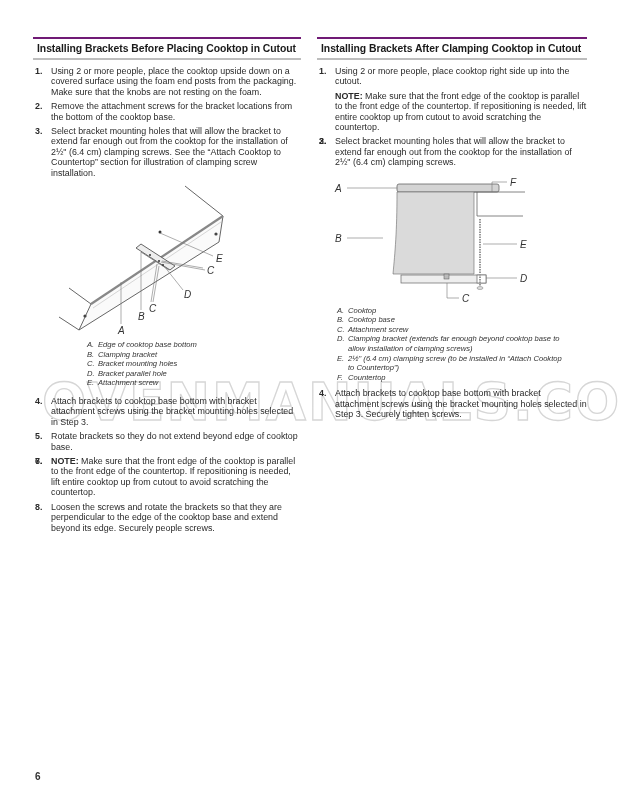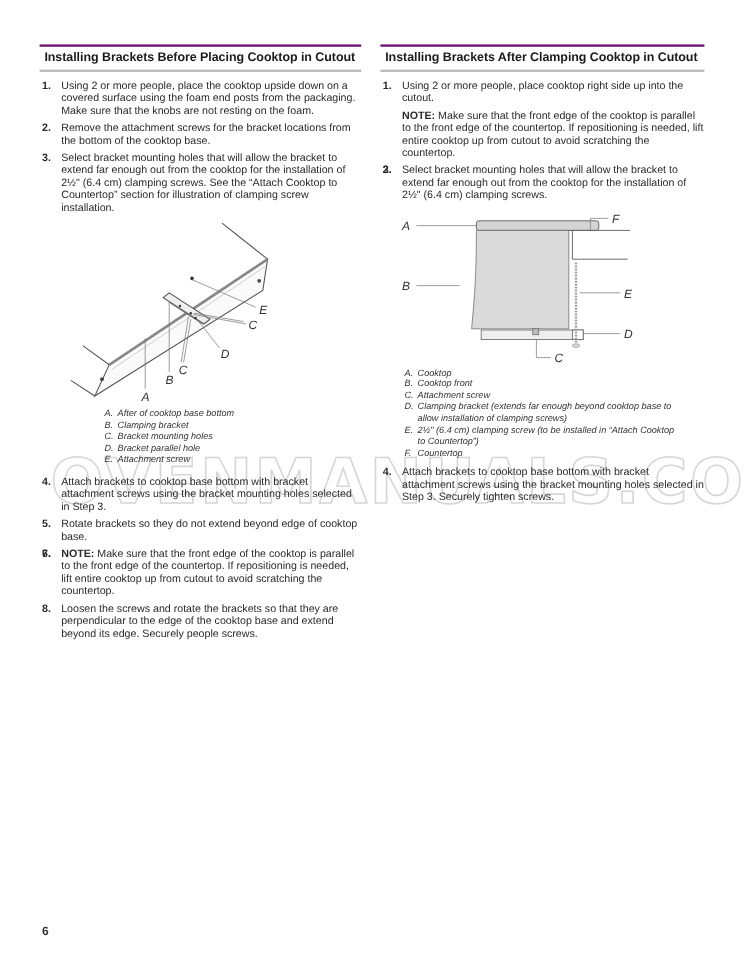--- a/index.html
+++ b/index.html
@@ -76,21 +76,21 @@
       <text x="183" y="80">E</text>
       <text x="174" y="92">C</text>
       <text x="151" y="116">D</text>
       <text x="116" y="130">C</text>
       <text x="105" y="138">B</text>
       <text x="85" y="152">A</text>
     </svg>
   </div>
 
   <ul class="legend" style="margin-left:54px; margin-top:4px; margin-bottom:8px;">
-    <li><span class="lk">A.</span><span>After of cooktop base bottom</span></li>
+    <li><span class="lk">A.</span><span>Edge of cooktop base bottom</span></li>
     <li><span class="lk">B.</span><span>Clamping bracket</span></li>
     <li><span class="lk">C.</span><span>Bracket mounting holes</span></li>
     <li><span class="lk">D.</span><span>Bracket parallel hole</span></li>
     <li><span class="lk">E.</span><span>Attachment screw</span></li>
   </ul>
 
   <ol class="steps">
     <li><span class="num">4.</span><span>Attach brackets to cooktop base bottom with bracket attachment screws using the bracket mounting holes selected in Step 3.</span></li>
     <li><span class="num">5.</span><span>Rotate brackets so they do not extend beyond edge of cooktop base.</span></li>
     <li><span class="num">6.</span></li>
@@ -142,21 +142,21 @@
       <text x="18" y="70">B</text>
       <text x="193" y="14">F</text>
       <text x="203" y="76">E</text>
       <text x="203" y="110">D</text>
       <text x="145" y="130">C</text>
     </svg>
   </div>
 
   <ul class="legend" style="margin-left:20px; margin-top:2px; margin-bottom:6px; width:225px;">
     <li><span class="lk">A.</span><span>Cooktop</span></li>
-    <li><span class="lk">B.</span><span>Cooktop front</span></li>
+    <li><span class="lk">B.</span><span>Cooktop base</span></li>
     <li><span class="lk">C.</span><span>Attachment screw</span></li>
     <li><span class="lk">D.</span><span>Clamping bracket (extends far enough beyond cooktop base to allow installation of clamping screws)</span></li>
     <li><span class="lk">E.</span><span>2½" (6.4 cm) clamping screw (to be installed in “Attach Cooktop to Countertop”)</span></li>
     <li><span class="lk">F.</span><span>Countertop</span></li>
   </ul>
 
   <ol class="steps">
     <li><span class="num">4.</span><span>Attach brackets to cooktop base bottom with bracket attachment screws using the bracket mounting holes selected in Step 3. Securely tighten screws.</span></li>
   </ol>
 </div>

